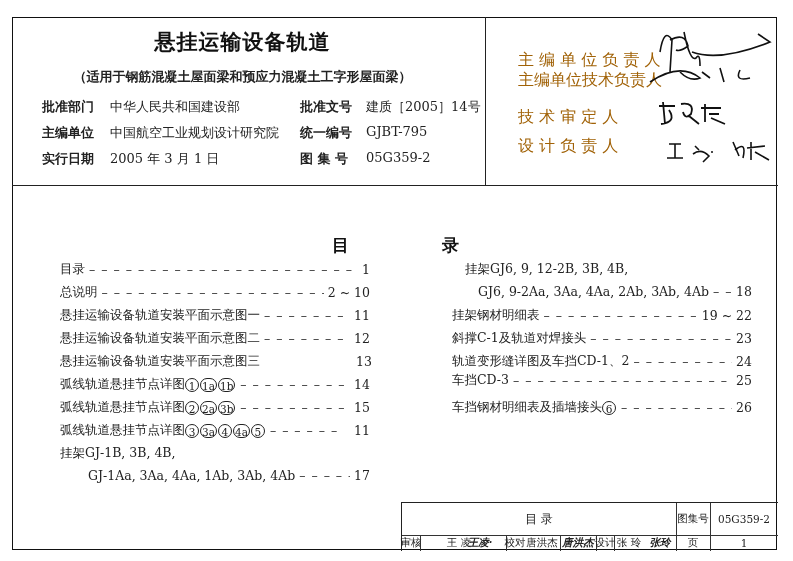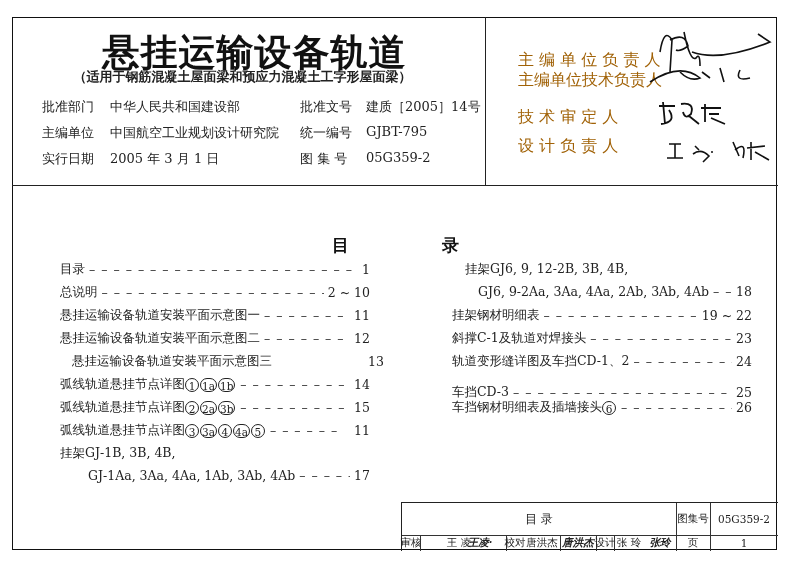--- a/index.html
+++ b/index.html
@@ -7,26 +7,26 @@
          font-family: "DejaVu Serif", "Liberation Serif", serif; color:#1a1a1a; }
   .frame { position:absolute; left:12px; top:17px; width:765px; height:533px;
            border:1.5px solid #111; box-sizing:border-box; }
   .hdr-bottom { position:absolute; left:12px; top:185px; width:766px; height:0;
                 border-top:1.5px solid #222; }
   .hdr-divider { position:absolute; left:485px; top:17px; width:0; height:169px;
                  border-left:1.3px solid #222; }
 
   .title { position:absolute; left:0; width:485px; top:28px; text-align:center;
            font-family: "DejaVu Sans", "Liberation Sans", sans-serif;
-           font-size:37px; font-weight:bold; letter-spacing:1px; color:#111;margin-left:12px; }
+           font-size:21px; font-weight:bold; letter-spacing:1px; color:#111; }
   .subtitle { position:absolute; left:0; width:485px; top:68px; text-align:center;
               font-family: "DejaVu Sans", "Liberation Sans", sans-serif;
               font-size:13px; font-weight:bold; color:#222; }
   .meta-row { position:absolute; font-size:13px; color:#222; white-space:nowrap; }
-  .meta-label { position:absolute; }
+  .meta-label { position:absolute;font-weight:bold; }
   .meta-value { position:absolute; }
 
   .resp-row { position:absolute; left:518px; font-size:16px; color:#a16207; white-space:nowrap; }
 
   .toc-head { position:absolute; top:234px; font-family:"DejaVu Sans","Liberation Sans",sans-serif;
               font-size:17px; font-weight:bold; color:#111; }
   .toc-item { position:absolute; font-size:12.5px; color:#222; white-space:nowrap;
               display:flex; align-items:center; }
   .toc-label { white-space:nowrap; }
   .toc-dash { flex:1; overflow:hidden; white-space:nowrap; letter-spacing:1px; color:#333; margin:0 4px; }
@@ -102,21 +102,21 @@
 <div class="toc-item" style="left:60px;top:307px;width:310px;">
   <span class="toc-label">悬挂运输设备轨道安装平面示意图一</span>
   <span class="toc-dash">– – – – – – – – – – – – –</span>
   <span class="toc-page">11</span>
 </div>
 <div class="toc-item" style="left:60px;top:330px;width:310px;">
   <span class="toc-label">悬挂运输设备轨道安装平面示意图二</span>
   <span class="toc-dash">– – – – – – – – – – – – –</span>
   <span class="toc-page">12</span>
 </div>
-<div class="toc-item" style="left:72px;top:353px;width:310px;gap:44px;">
+<div class="toc-item" style="left:60px;top:353px;width:310px;gap:44px;">
   <span class="toc-label">悬挂运输设备轨道安装平面示意图三</span>
   <span class="toc-dash">– – – – – – – – – – – – –</span>
   <span class="toc-page">13</span>
 </div>
 <div class="toc-item" style="left:60px;top:376px;width:310px;">
   <span class="toc-label">弧线轨道悬挂节点详图</span>
   <span class="circ">1</span>
   <span class="circ">1a</span>
   <span class="circ">1b</span>
   <span class="toc-dash">– – – – – – – – – – –</span>
@@ -165,21 +165,21 @@
 <div class="toc-item" style="left:452px;top:330px;width:300px;">
   <span class="toc-label">斜撑C-1及轨道对焊接头</span>
   <span class="toc-dash">– – – – – – – – – – – – – – – – –</span>
   <span class="toc-page">23</span>
 </div>
 <div class="toc-item" style="left:452px;top:353px;width:300px;">
   <span class="toc-label">轨道变形缝详图及车挡CD-1、2</span>
   <span class="toc-dash">– – – – – – – – – – – –</span>
   <span class="toc-page">24</span>
 </div>
-<div class="toc-item" style="left:452px;top:384px;width:300px;">
+<div class="toc-item" style="left:452px;top:372px;width:300px;">
   <span class="toc-label">车挡CD-3</span>
   <span class="toc-dash">– – – – – – – – – – – – – – – – – – – – – – – – –</span>
   <span class="toc-page">25</span>
 </div>
 <div class="toc-item" style="left:452px;top:399px;width:300px;">
   <span class="toc-label">车挡钢材明细表及插墙接头</span>
   <span class="circ">6</span>
   <span class="toc-dash">– – – – – – – – – – – –</span>
   <span class="toc-page">26</span>
 </div>

